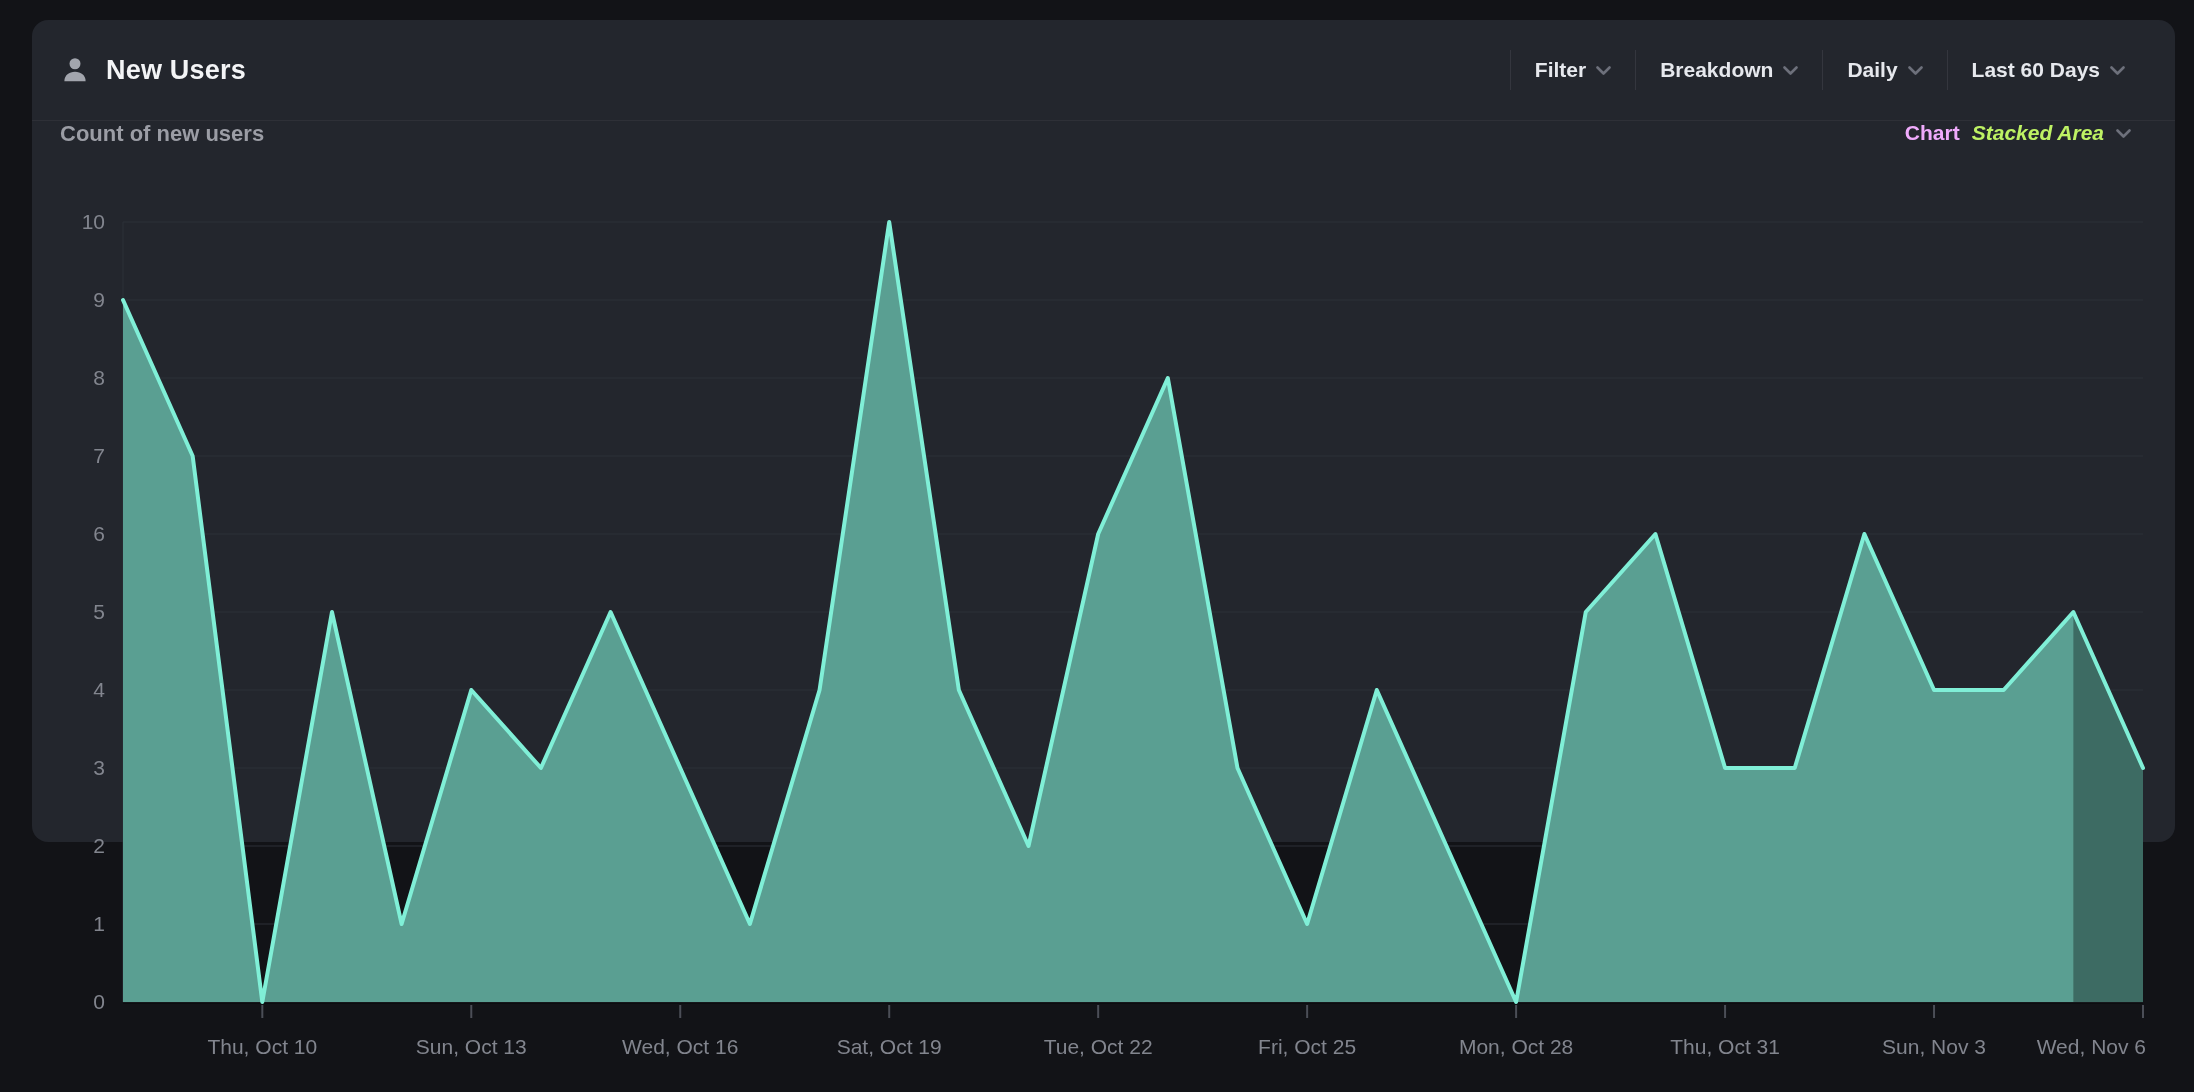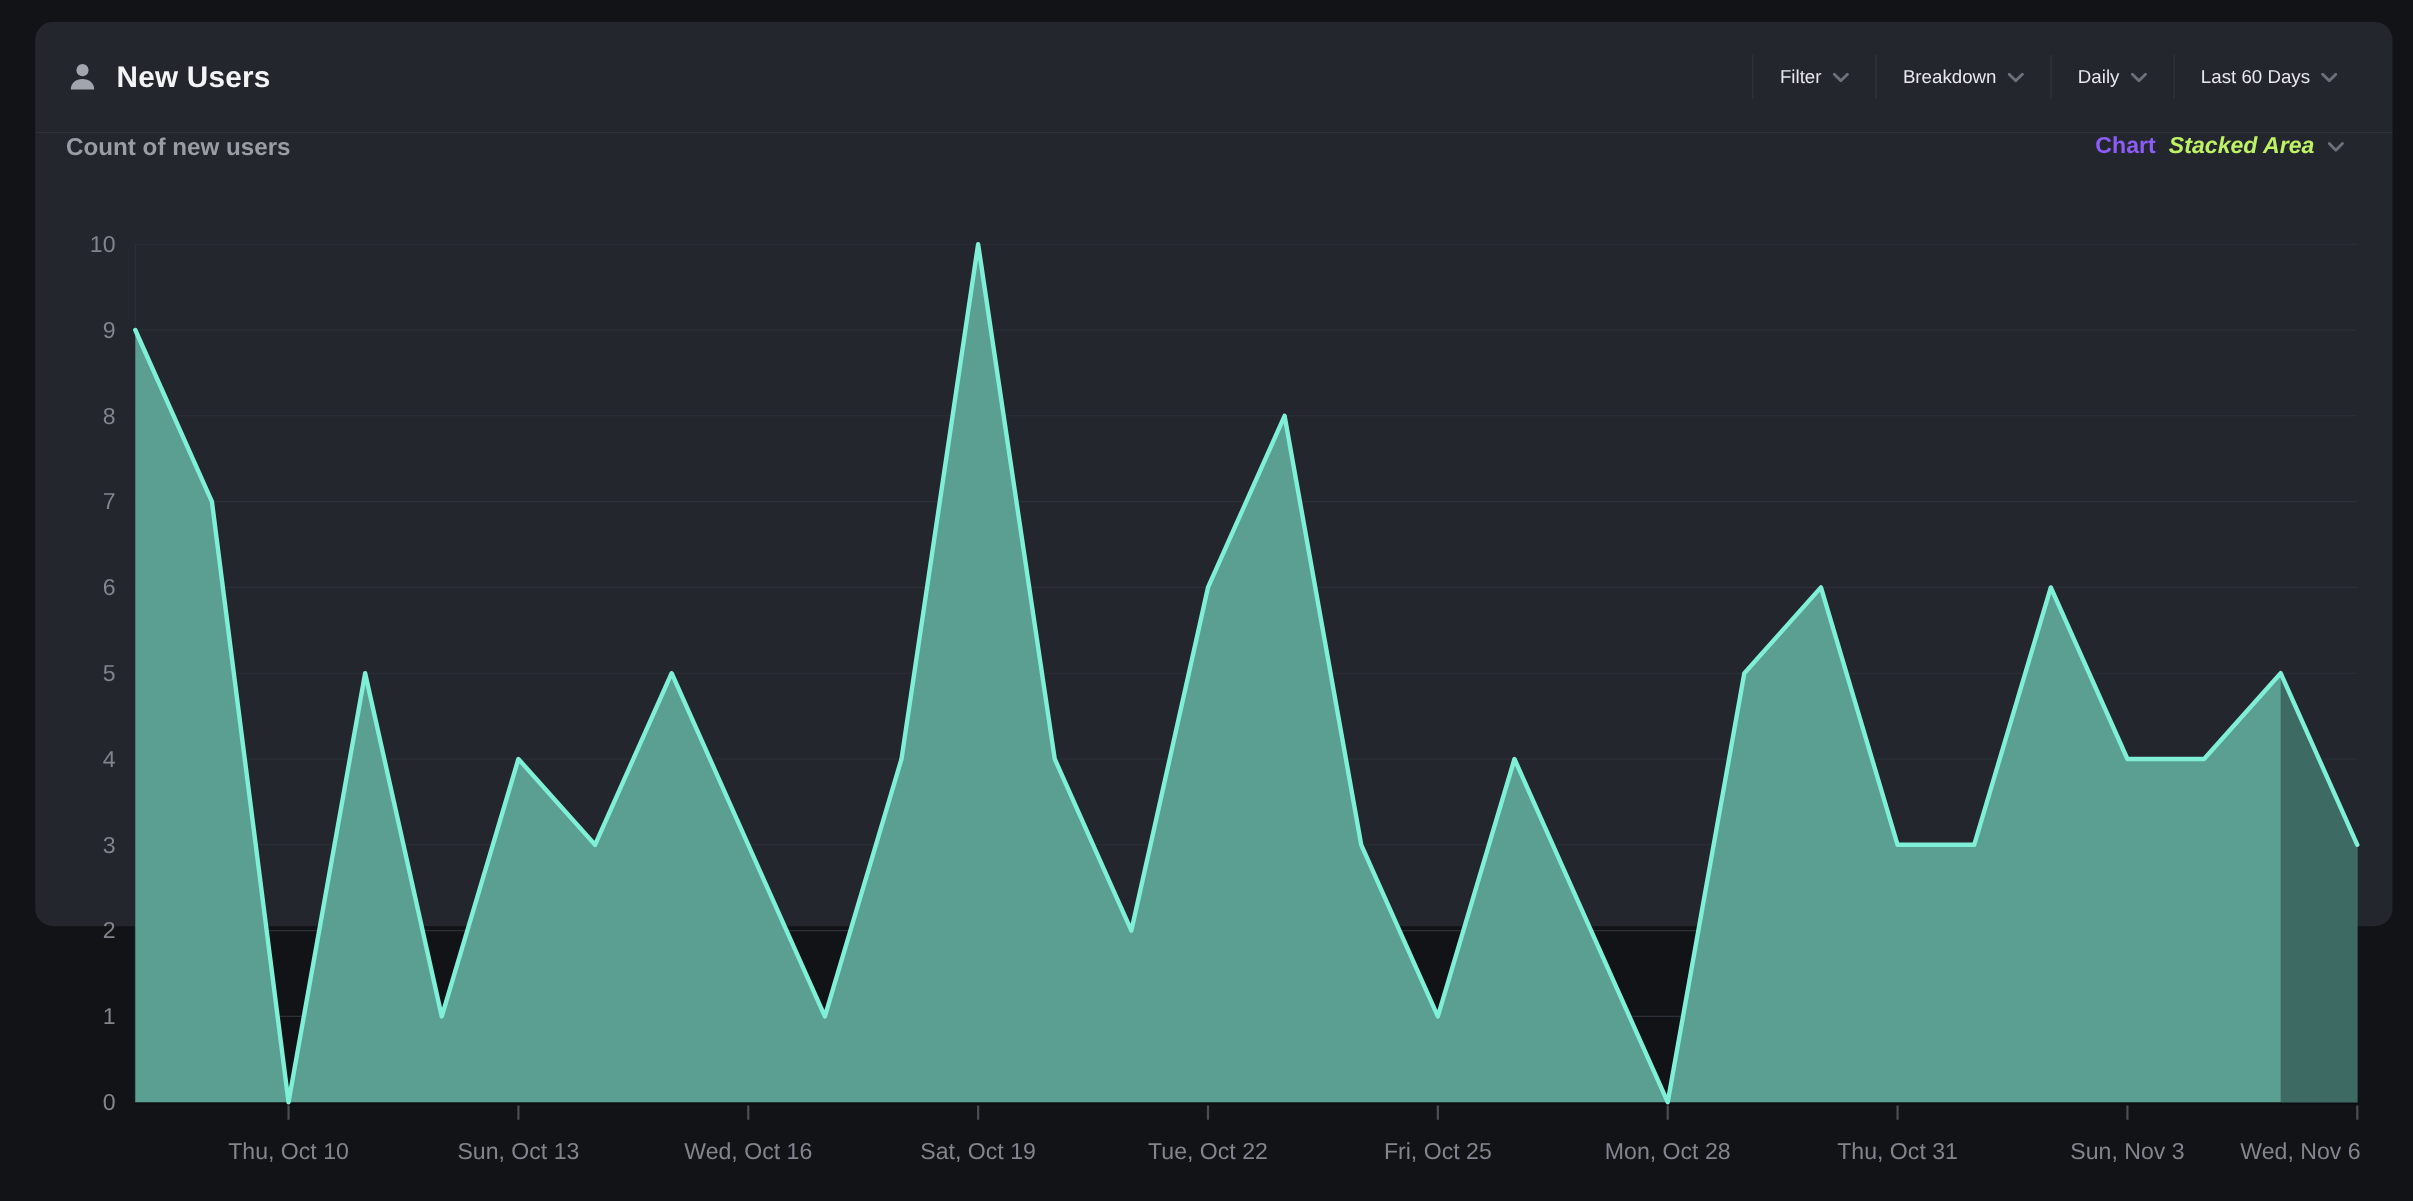--- a/index.html
+++ b/index.html
@@ -9,32 +9,32 @@
         background:#23262d;border-radius:16px;}
   
   .card-header{position:absolute;left:0;top:0;right:0;height:100px;
                display:flex;align-items:center;justify-content:space-between;
                padding:0 26px 0 28px;box-sizing:border-box;}
   .title-group{display:flex;align-items:center;gap:16px;}
   .person-icon{width:30px;height:30px;flex:0 0 auto;}
   .card-title{font-size:27px;font-weight:700;color:#f3f4f6;letter-spacing:.2px;margin:0;}
   .controls{display:flex;align-items:center;height:100%;}
   .control{display:flex;align-items:center;gap:10px;padding:0 24px;cursor:pointer;}
-  .control-label{font-size:17px;font-weight:400;color:#e6e8ed;white-space:nowrap;}
+  .control-label{font-size:21px;font-weight:700;color:#e6e8ed;white-space:nowrap;}
   .chevron{width:15px;height:9px;flex:0 0 auto;}
   .chevron polyline{fill:none;stroke:#6d707b;stroke-width:2.6;stroke-linecap:round;stroke-linejoin:round;}
   .sep{width:1px;height:40px;background:#34363e;}
   .header-divider{position:absolute;left:0;top:100px;right:0;height:1px;background:#2e3037;}
   
   .sub-header{position:absolute;left:0;top:101px;right:0;height:92px;
               display:flex;align-items:flex-start;justify-content:space-between;
               padding:0 44px 0 28px;box-sizing:border-box;}
   .metric-label{font-size:22px;color:#9b9da5;font-weight:600;}
   .chart-type-group{display:flex;align-items:center;gap:12px;cursor:pointer;}
-  .chart-type-label{font-size:21px;color:#8b5cf6;font-weight:600;}
+  .chart-type-label{font-size:21px;color:#f0abfc;font-weight:600;}
   .chart-type-value{font-size:21px;color:#bef264;font-weight:700;font-style:italic;}
   
   .chart-svg{position:absolute;left:0;top:0;width:2194px;height:1092px;pointer-events:none;}
   .chart-svg .hit{pointer-events:auto;}
   text{font-family:"Liberation Sans","DejaVu Sans",sans-serif;}
 </style>
 </head>
 <body>
 
 <div class="page">

